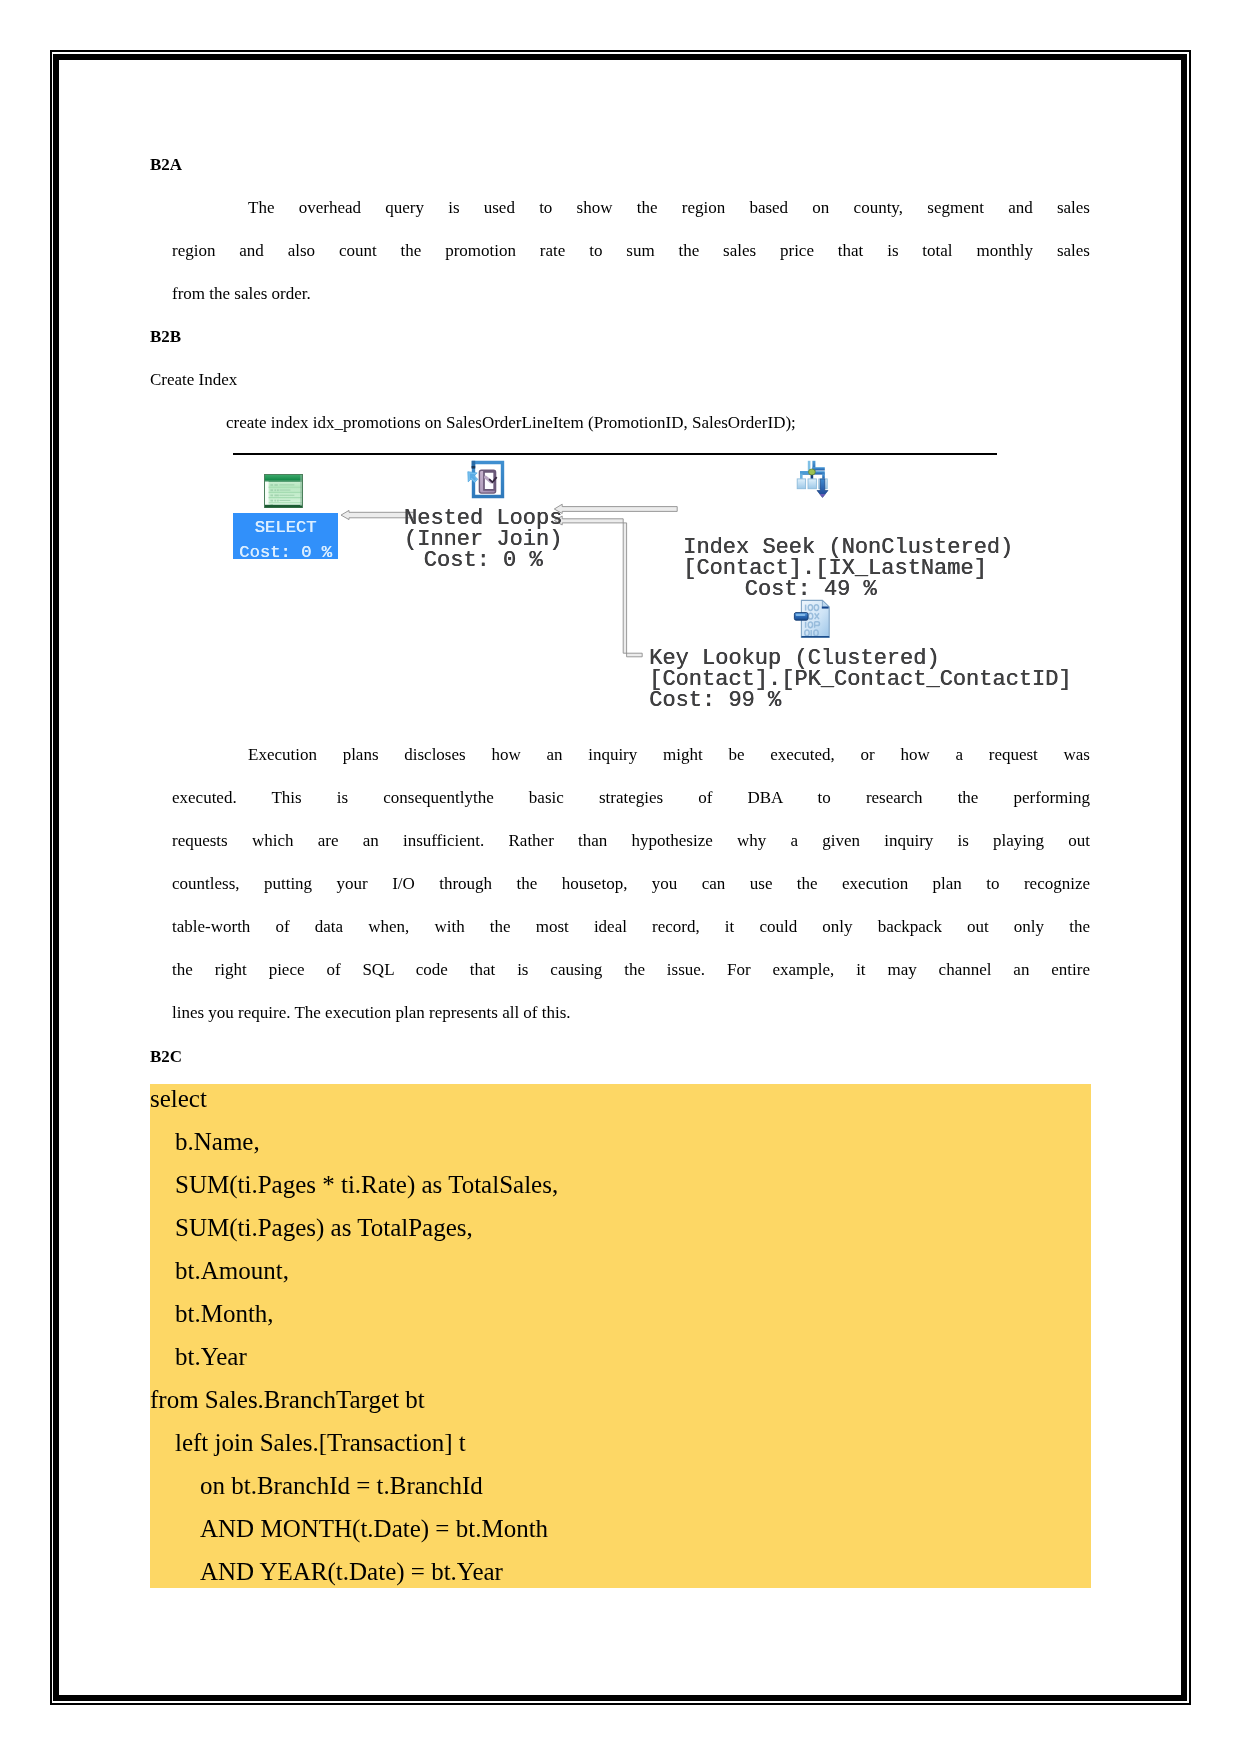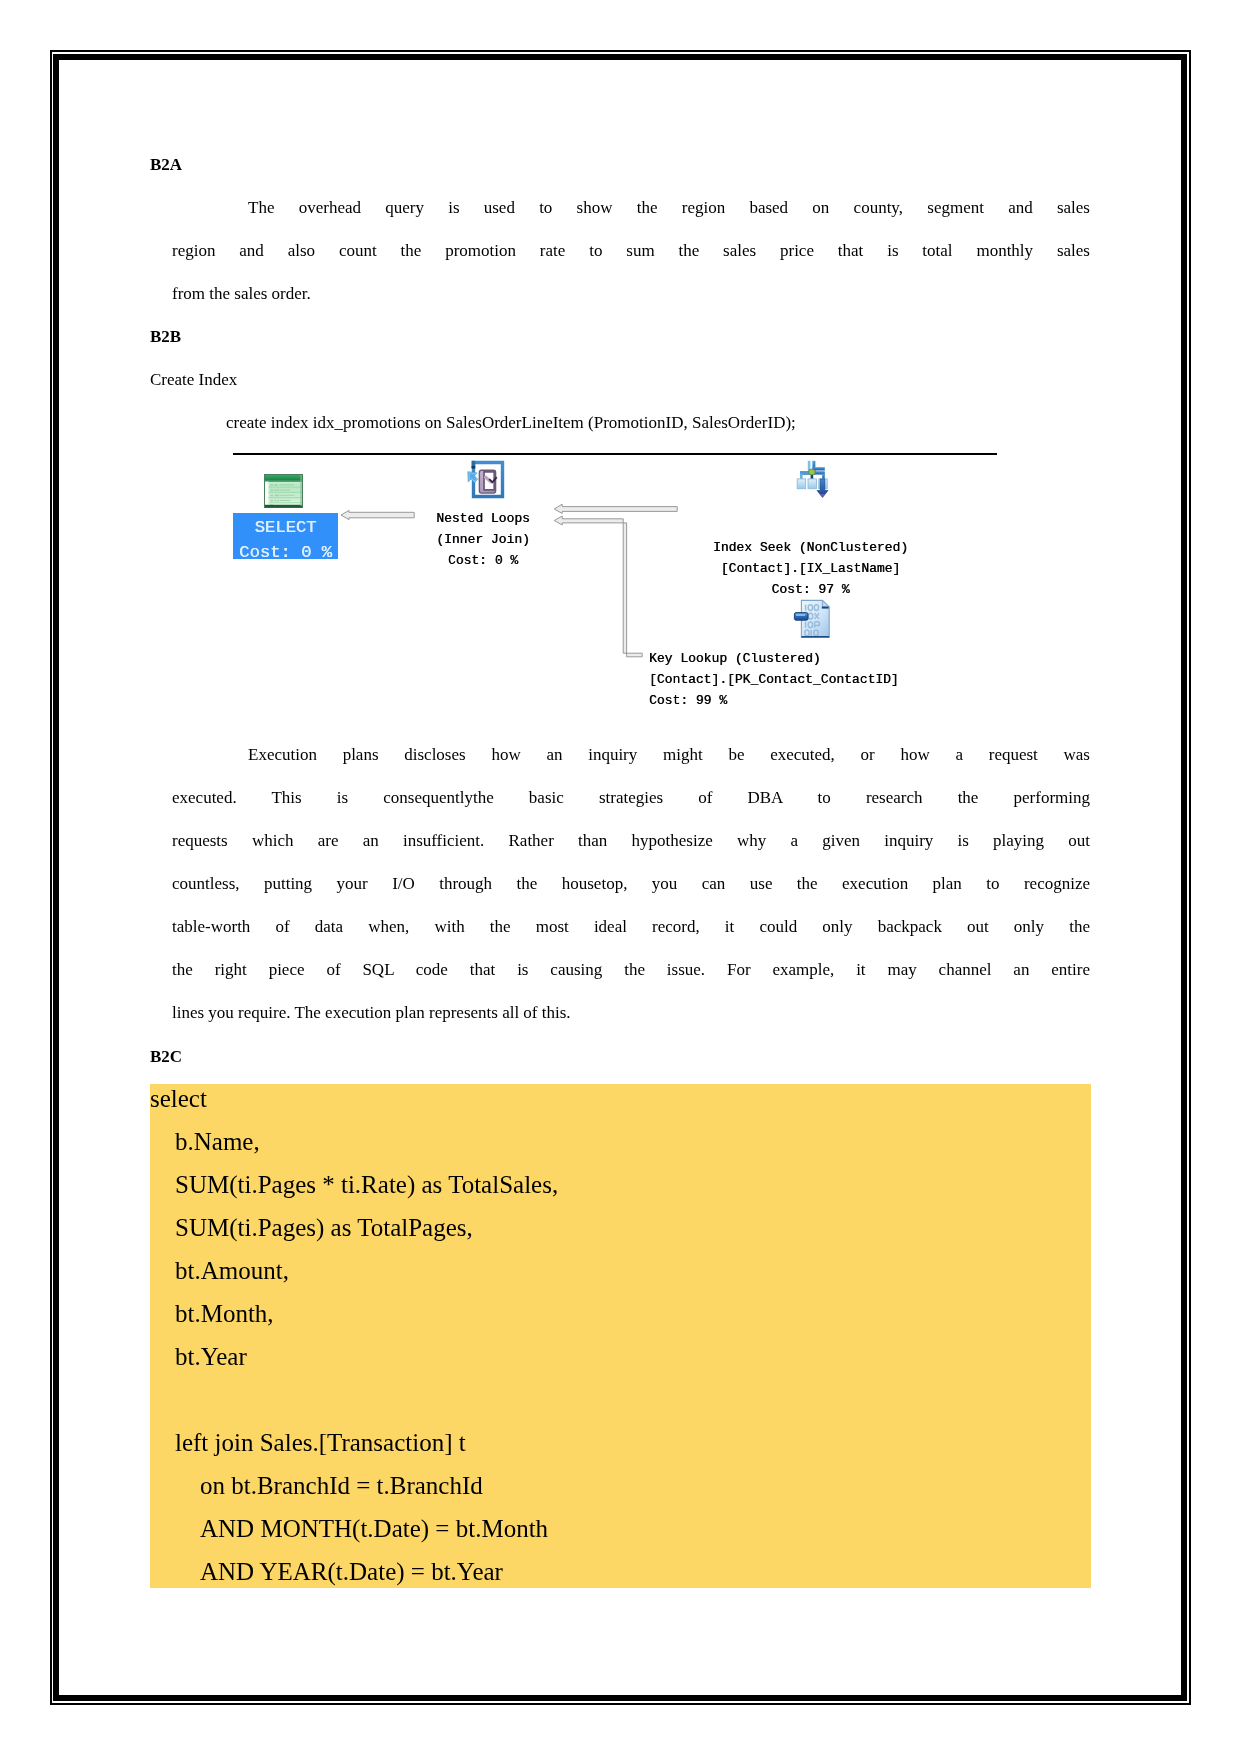--- a/index.html
+++ b/index.html
@@ -13,22 +13,22 @@
        box-sizing:border-box;border:6px solid #000;}
 
   .blk{position:absolute;font-size:17px;line-height:43px;color:#000;}
   .bold{font-weight:bold;}
   .jrow{white-space:pre;margin-left:22px;}
   .jrow[style*="justify"]{white-space:normal;}
 
   
   .plan{position:absolute;left:0;top:0;width:1241px;height:1754px;}
   .rule{position:absolute;background:#000;}
-  .mono{position:absolute;font-family:"Liberation Mono",monospace;font-size:13px;
-        line-height:20.8px;color:#000000;white-space:pre;
+  .mono{position:absolute;font-family:"Liberation Mono",monospace;font-size:22px;
+        line-height:20.8px;color:#404040;white-space:pre;
         text-shadow:0.45px 0 0 #2e2e38;}
   .selbox{position:absolute;background:#3190fa;color:#dbeeff;
         font-family:"Liberation Mono",monospace;font-size:17.2px;line-height:20.7px;
         text-align:center;white-space:pre;text-shadow:0.45px 0 0 #dbeeff;}
 
   
   .sqlblock{position:absolute;background:#fdd765;}
   .sqlline{position:absolute;font-size:25px;line-height:43px;color:#000;white-space:pre;}
 </style>
 </head>
@@ -173,21 +173,21 @@
       <rect x="5.0" y="13.6" width="2.6" height="5.6" fill="#69b0dd"></rect>
       <rect x="15.6" y="13.6" width="2.6" height="5.6" fill="#123c7b"></rect>
       <rect x="27.2" y="13.6" width="2.6" height="5.6" fill="url(#isBar)"></rect>
       <ellipse cx="16.9" cy="12.0" rx="3.4" ry="3.0" fill="#9cc251" stroke="#5d7c2c" stroke-width="0.7"></ellipse>
       <rect x="2.2" y="18.9" width="8.4" height="9.8" fill="url(#isBox)" stroke="#8cbadb" stroke-width="0.9"></rect>
       <rect x="13.0" y="18.9" width="8.4" height="9.8" fill="url(#isBox)" stroke="#8cbadb" stroke-width="0.9"></rect>
       <rect x="23.8" y="18.9" width="8.4" height="9.8" fill="url(#isBox)" stroke="#8cbadb" stroke-width="0.9"></rect>
       <path d="M25.2,18.9 h4.6 v11.6 h3.2 l-5.5,6.9 l-5.5,-6.9 h3.2 Z" fill="url(#isArw)" stroke="#133b78" stroke-width="0.6"></path>
       <path d="M24.6,34.0 l2.9,3.4 l2.9,-3.4 Z" fill="#7b5fbc" opacity="0.8"></path>
     </svg>
-    <div class="mono" style="left:683px;top:538px;width:255px;text-align:center;"><span>Index Seek (NonClustered)</span><br><span>[Contact].[IX_LastName]</span><br><span>Cost: 97 %</span></div>
+    <div class="mono" style="left:683px;top:538px;width:255px;text-align:center;"><span>Index Seek (NonClustered)</span><br><span>[Contact].[IX_LastName]</span><br><span>Cost: 49 %</span></div>
 
     <svg style="position:absolute;left:793px;top:599px;" width="38" height="40" viewBox="0 0 38 40">
       <defs>
         <linearGradient id="klPage" x1="0" y1="0" x2="1" y2="1">
           <stop offset="0" stop-color="#eef6fd"></stop>
             <stop offset="0.55" stop-color="#cfe4f6"></stop>
           <stop offset="1" stop-color="#9cc5e8"></stop>
         </linearGradient>
         <linearGradient id="klKey" x1="0" y1="0" x2="0" y2="1">
           <stop offset="0" stop-color="#5b9ede"></stop>
@@ -220,18 +220,19 @@
   </div>
 
   <div class="sqlblock" id="sqlblock" style="left: 150px; top: 1084px; width: 941px; height: 504px; background: rgb(253, 215, 101);">
       <div class="sqlline" style="left: 0px; top: -7px;">select</div>
       <div class="sqlline" style="left: 25px; top: 36px;">b.Name,</div>
       <div class="sqlline" style="left: 25px; top: 79px;">SUM(ti.Pages * ti.Rate) as TotalSales,</div>
       <div class="sqlline" style="left: 25px; top: 122px;">SUM(ti.Pages) as TotalPages,</div>
       <div class="sqlline" style="left: 25px; top: 165px;">bt.Amount,</div>
       <div class="sqlline" style="left: 25px; top: 208px;">bt.Month,</div>
       <div class="sqlline" style="left: 25px; top: 251px;">bt.Year</div>
+      <div class="sqlline" style="left: 0px; top: 294px;">from Sales.BranchTarget bt</div>
       <div class="sqlline" style="left: 25px; top: 337px;">left join Sales.[Transaction] t</div>
       <div class="sqlline" style="left: 50px; top: 380px;">on bt.BranchId = t.BranchId</div>
       <div class="sqlline" style="left: 50px; top: 423px;">AND MONTH(t.Date) = bt.Month</div>
       <div class="sqlline" style="left: 50px; top: 466px;">AND YEAR(t.Date) = bt.Year</div>
     </div>
 </div>
 
 </body></html>

